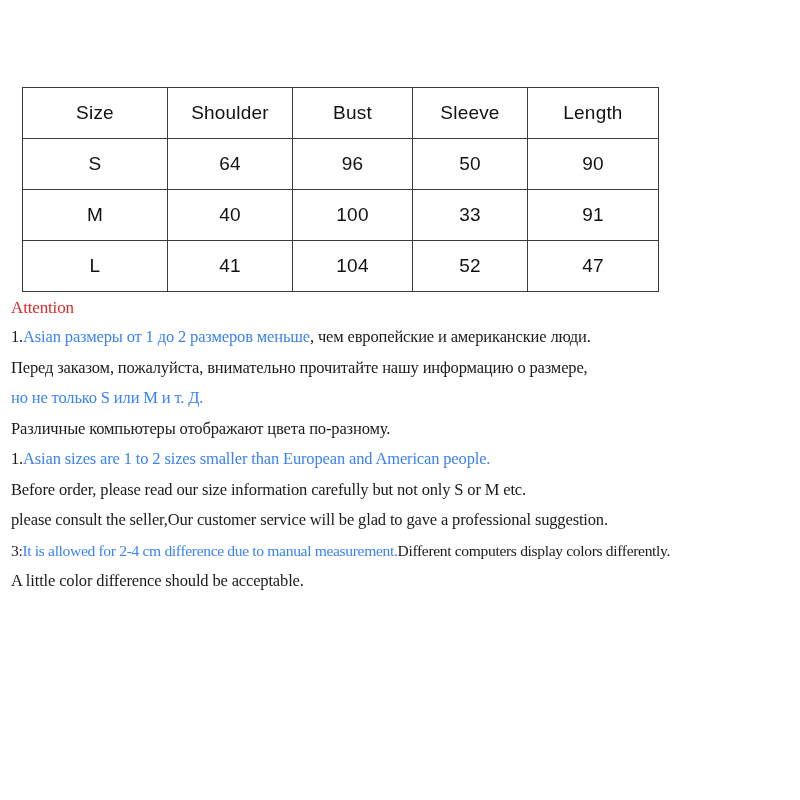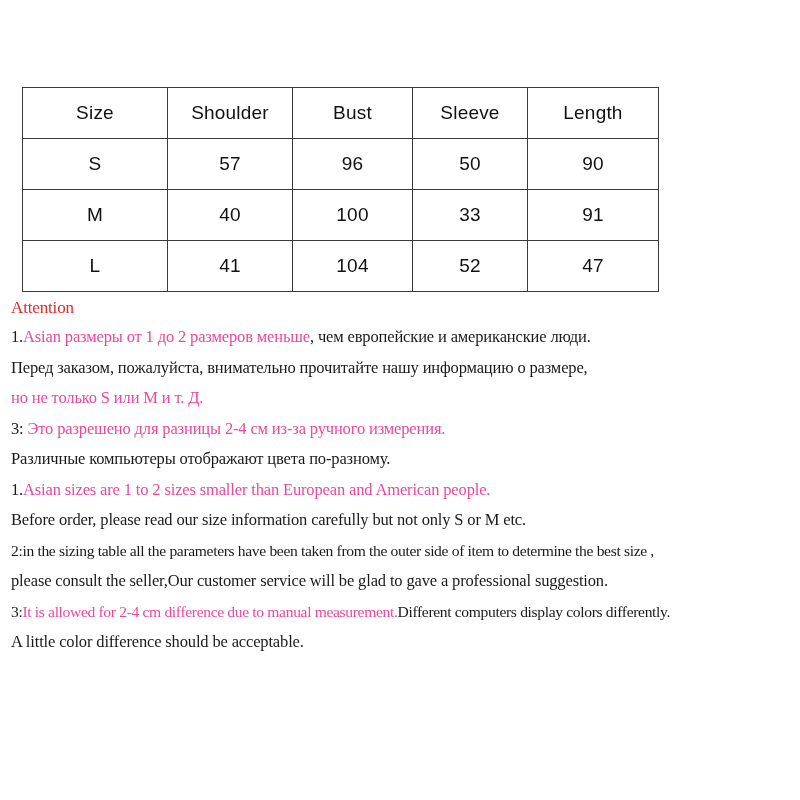--- a/index.html
+++ b/index.html
@@ -83,21 +83,21 @@
     letter-spacing: -0.15px;
   }
 
   .note-line.heading {
     color: #e02b2b;
     font-size: 17px;
     line-height: 29px;
     font-weight: 400;
   }
 
-  .seg-red { color: #ec4899; }
+  .seg-red { color: #3b82f6; }
   .seg-black { color: #1a1a1a; }
 
   .note-small {
     font-size: 15.6px;
     letter-spacing: -0.35px;
   }
 </style>
 </head>
 <body>
 
@@ -117,21 +117,21 @@
           <th>Size</th>
           <th>Shoulder</th>
           <th>Bust</th>
           <th>Sleeve</th>
           <th>Length</th>
         </tr>
       </thead>
       <tbody>
         <tr>
           <td>S</td>
-          <td>57</td>
+          <td>64</td>
           <td>96</td>
           <td>50</td>
           <td>90</td>
         </tr>
         <tr>
           <td>M</td>
           <td>40</td>
           <td>100</td>
           <td>33</td>
           <td>91</td>
@@ -146,24 +146,22 @@
       </tbody>
     </table>
   </div>
 
   <div id="notes">
     <div class="note-line heading">Attention</div>
     <div id="note-lines">
         <div class="note-line"><span class="seg-black">1.</span><span class="seg-red">Asian размеры от 1 до 2 размеров меньше</span><span class="seg-black">, чем европейские и американские люди.</span></div>
         <div class="note-line"><span class="seg-black">Перед заказом, пожалуйста, внимательно прочитайте нашу информацию о размере,</span></div>
         <div class="note-line"><span class="seg-red">но не только S или M и т. Д.</span></div>
-        <div class="note-line"><span class="seg-black">3: </span><span class="seg-red">Это разрешено для разницы 2-4 см из-за ручного измерения.</span></div>
         <div class="note-line"><span class="seg-black">Различные компьютеры отображают цвета по-разному.</span></div>
         <div class="note-line"><span class="seg-black">1.</span><span class="seg-red">Asian sizes are 1 to 2 sizes smaller than European and American people.</span></div>
         <div class="note-line"><span class="seg-black">Before order, please read our size information carefully but not only S or M etc.</span></div>
-        <div class="note-line note-small"><span class="seg-black">2:in the sizing table all the parameters have been taken from the outer side of item  to determine the best size ,</span></div>
         <div class="note-line"><span class="seg-black">please consult the seller,Our customer service will be glad to  gave a professional suggestion.</span></div>
         <div class="note-line note-small"><span class="seg-black">3:</span><span class="seg-red">It is allowed for 2-4 cm difference due to manual measurement.</span><span class="seg-black">Different computers display colors differently.</span></div>
         <div class="note-line"><span class="seg-black">A little color difference should be acceptable.</span></div>
       </div>
   </div>
 
 </div>
 
 </body></html>

